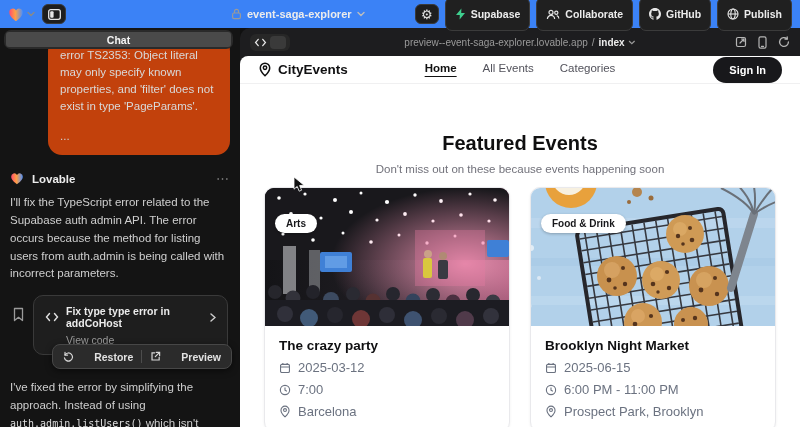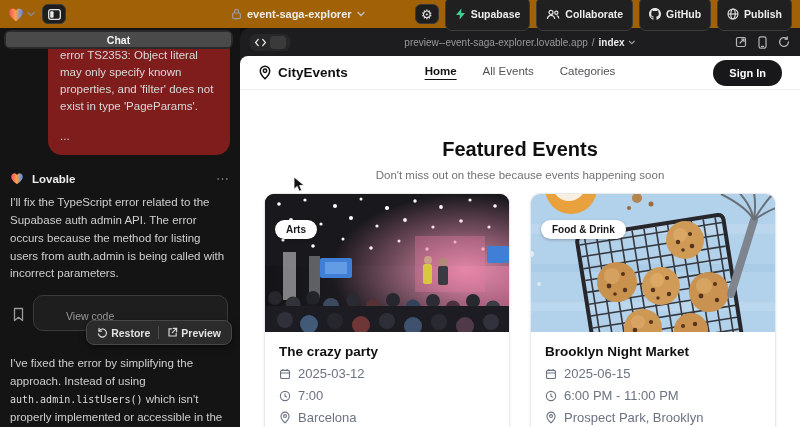--- a/index.html
+++ b/index.html
@@ -1,80 +1,80 @@
 <!DOCTYPE html>
 <html><head>
 <meta charset="utf-8">
 <style>
   * { margin:0; padding:0; box-sizing:border-box; }
   html,body { width:800px; height:427px; overflow:hidden; background:#101010;
               font-family:"Liberation Sans", sans-serif; }
   svg { display:block; }
 
   
-  .topbar { position:absolute; top:0; left:0; right:0; height:28px; background:#a16207;
+  .topbar { position:absolute; top:0; left:0; right:0; height:28px; background:#3b82f6;
             display:flex; align-items:center; padding:0 8px; gap:7px; z-index:40; }
   .logo-wrap { display:flex; align-items:center; gap:3px; }
   .icon-btn { width:24px; height:20px; border:1px solid #3a3a3a; border-radius:6px;
               background:#1e1e1e; display:flex; align-items:center; justify-content:center; }
   .project { display:flex; align-items:center; gap:5px; margin-left:158px;
              color:#ececec; font-size:11px; font-weight:600; }
   .topbar-right { margin-left:auto; display:flex; align-items:center; gap:6px; }
   .tb-btn { height:21px; display:flex; align-items:center; gap:5px; background:#202020;
             border:1px solid #3b3b3b; border-radius:7px; padding:16px 9px;
             color:#ececec; font-size:10.5px; font-weight:700; }
   .gear { color:#e2e2e2; font-size:13px; line-height:1; }
 
   
   .sidebar { position:absolute; top:28px; left:0; width:240px; bottom:0; background:#141414; overflow:hidden; }
   .seg { position:relative; z-index:3; margin:2px 7px 0 4px; height:19px; background:#2a2a2a;
          border-radius:7px; display:flex; padding:2px; }
   .seg-btn { flex:1; display:flex; align-items:center; justify-content:center;
              font-size:10.5px; color:#b0b0b0; border-radius:3px; }
   .seg-btn.active { background:#4a4a4a; color:#f5f5f5; font-weight:600; }
   .chat { position:relative; z-index:1; padding:0 10px; }
-  .user-bubble { margin:-12px 0 0 38px; background:#7f1d1d; border-radius:14px;
+  .user-bubble { margin:-12px 0 0 38px; background:#c2410c; border-radius:14px;
                  padding:10px 12px; color:#d9d9d9; font-size:11.5px; line-height:1.48; }
   .user-more { margin-top:13px; color:#cfcfcf; }
   .lovable-row { margin-top:16px; display:flex; align-items:center; gap:8px; }
   .lovable-name { color:#ececec; font-size:11.5px; font-weight:600; }
   .menu-dots { margin-left:auto; color:#8a8a8a; font-size:13px; letter-spacing:1px; }
   .msg { color:#cfcfcf; font-size:11.5px; line-height:1.55; margin-top:8px; }
   .msg code { font-family:"DejaVu Sans Mono", monospace; font-size:10px; color:#dedede; }
   .tool-row { position:relative; margin:12px 2px 0 2px; display:flex; gap:8px; }
   .bookmark { padding-top:12px; }
   .tool-card { flex:1; background:#1e1e1e; border:1px solid #3a3a3a; border-radius:10px;
                padding:9px 11px 8px 11px; }
   .tc-top { display:flex; align-items:center; gap:7px; }
   .tc-title { color:#ececec; font-size:10.5px; font-weight:600; flex:1; }
   .tc-link { margin:5px 0 0 21px; color:#9a9a9a; font-size:10.5px; }
   .action-bar { position:absolute; right:-4px; bottom:-14px; height:25px; background:#2b2b2b;
                 border:1px solid #474747; border-radius:8px; display:flex; align-items:center;
                 padding:0 2px; box-shadow:0 2px 6px rgba(0,0,0,.5); }
-  .action-btn { display:flex; align-items:center; gap:3px; padding:0 8px;
+  .action-btn { display:flex; align-items:center; gap:20px; padding:0 8px;
                 color:#e2e2e2; font-size:10.5px; font-weight:600; }
   .action-sep { width:1px; height:13px; background:#4d4d4d; }
   .result-msg { margin-top:24px; }
 
   
   .preview { position:absolute; left:240px; top:28px; right:0; bottom:0;
              background:#1d1d1f; border-top-left-radius:10px; }
   .ptoolbar { position:relative; height:28px; display:flex; align-items:center; padding:0 10px; }
   .code-toggle { width:40px; height:17px; background:#272727; border-radius:6px;
                  display:flex; align-items:center; padding:0 4px; gap:3px; }
   .toggle-knob { width:16px; height:13px; background:#3a3a3a; border-radius:4px; }
   .purl { position:absolute; left:50%; transform:translateX(-50%); display:flex;
           align-items:center; gap:4px; font-size:10px; color:#9a9a9a; white-space:nowrap; }
   .purl .page-name { color:#ececec; font-weight:600; }
   .ptools { margin-left:auto; display:flex; align-items:center; gap:11px; }
 
   
   .page { position:absolute; top:28px; left:0; right:0; bottom:0; background:#fff;
           border-top-left-radius:8px; overflow:hidden; }
-  .site-header { position:relative; height:34px; display:flex; align-items:center;
+  .site-header { position:relative; height:28px; display:flex; align-items:center;
                  padding:0 18px; border-bottom:1px solid #f0f0f1; }
   .brand { display:flex; align-items:center; gap:6px; font-size:13.5px; font-weight:700; color:#101012; }
   .site-nav { position:absolute; left:50%; transform:translateX(-50%); display:flex;
               gap:26px; font-size:11.5px; color:#52525b; }
   .nav-link.active { color:#111; font-weight:600; border-bottom:1.5px solid #111; padding-bottom:2px; }
   .signin { margin-left:auto; background:#18181b; color:#fff; font-size:11px; font-weight:600;
             padding:7px 16px; border-radius:999px; }
   .hero { text-align:center; padding-top:48px; }
   .hero-title { font-size:20px; font-weight:700; color:#0f0f10; }
   .hero-sub { margin-top:8px; font-size:11.5px; color:#71717a; }
@@ -214,20 +214,34 @@
 
     <div class="msg">I'll fix the TypeScript error related to the Supabase auth admin API. The error occurs because the method for listing users from auth.admin is being called with incorrect parameters.</div>
 
     <div class="tool-row">
       <span class="bookmark">
         <svg width="13" height="15" viewBox="0 0 13 15">
             <path d="M2.5 1.5 h8 v12 l-4 -3.2 -4 3.2 z" fill="none" stroke="#9a9a9a" stroke-width="1.3" stroke-linejoin="round"></path>
           </svg>
       </span>
       <div class="tool-card">
+        <div class="tc-top">
+          <span>
+            <svg width="14" height="10" viewBox="0 0 14 10" fill="none" stroke="#e0e0e0" stroke-width="1.4" stroke-linecap="round">
+                <path d="M4.5 1.5 L1.5 5 L4.5 8.5"></path>
+                <path d="M9.5 1.5 L12.5 5 L9.5 8.5"></path>
+              </svg>
+          </span>
+          <span class="tc-title">Fix type type error in addCoHost</span>
+          <span>
+            <svg width="6" height="9" viewBox="0 0 6 9">
+                <path d="M1 1 L5 4.5 L1 8" stroke="#cfcfcf" stroke-width="1.4" fill="none" stroke-linecap="round"></path>
+              </svg>
+          </span>
+        </div>
         <div class="tc-link">View code</div>
         <div class="action-bar">
           <div class="action-btn">
             <span>
               <svg width="11" height="11" viewBox="0 0 12 12" fill="none" stroke="#d8d8d8" stroke-width="1.3" stroke-linecap="round">
                   <path d="M2.2 4.2 A4.4 4.4 0 1 1 1.6 7.4"></path>
                   <path d="M2.2 1.6 V4.4 H5"></path>
                 </svg>
             </span>
             <span>Restore</span>

